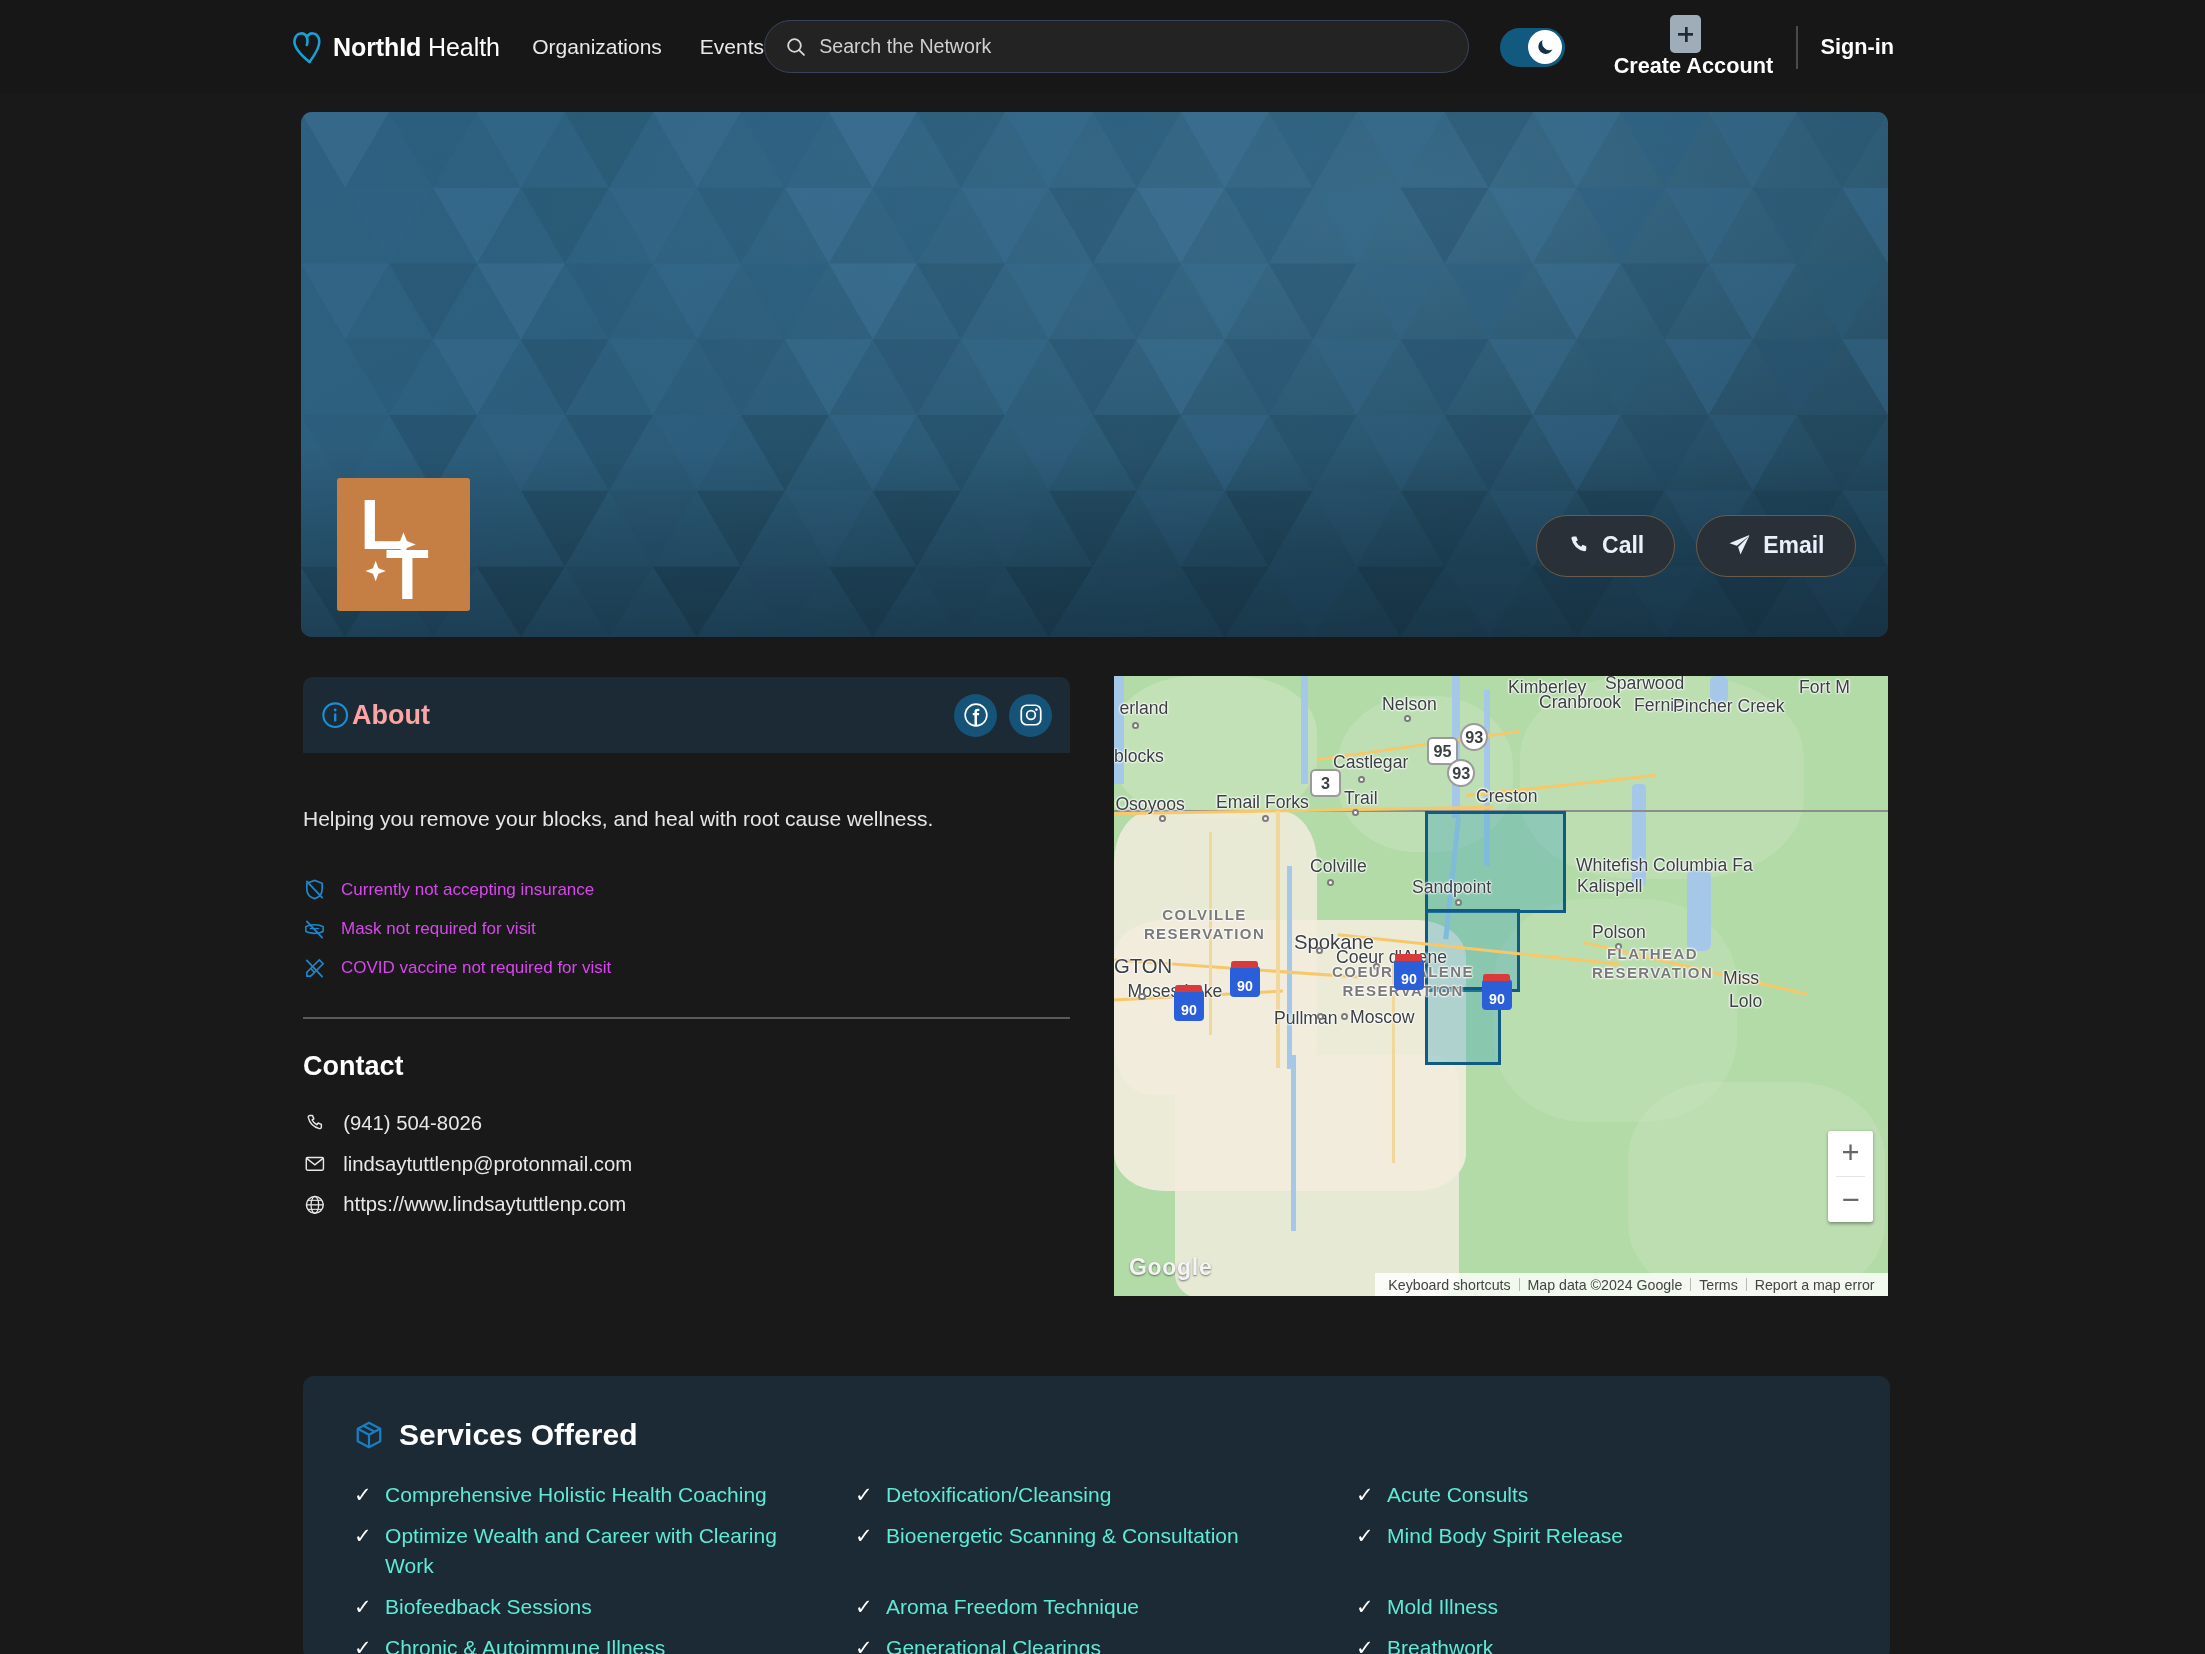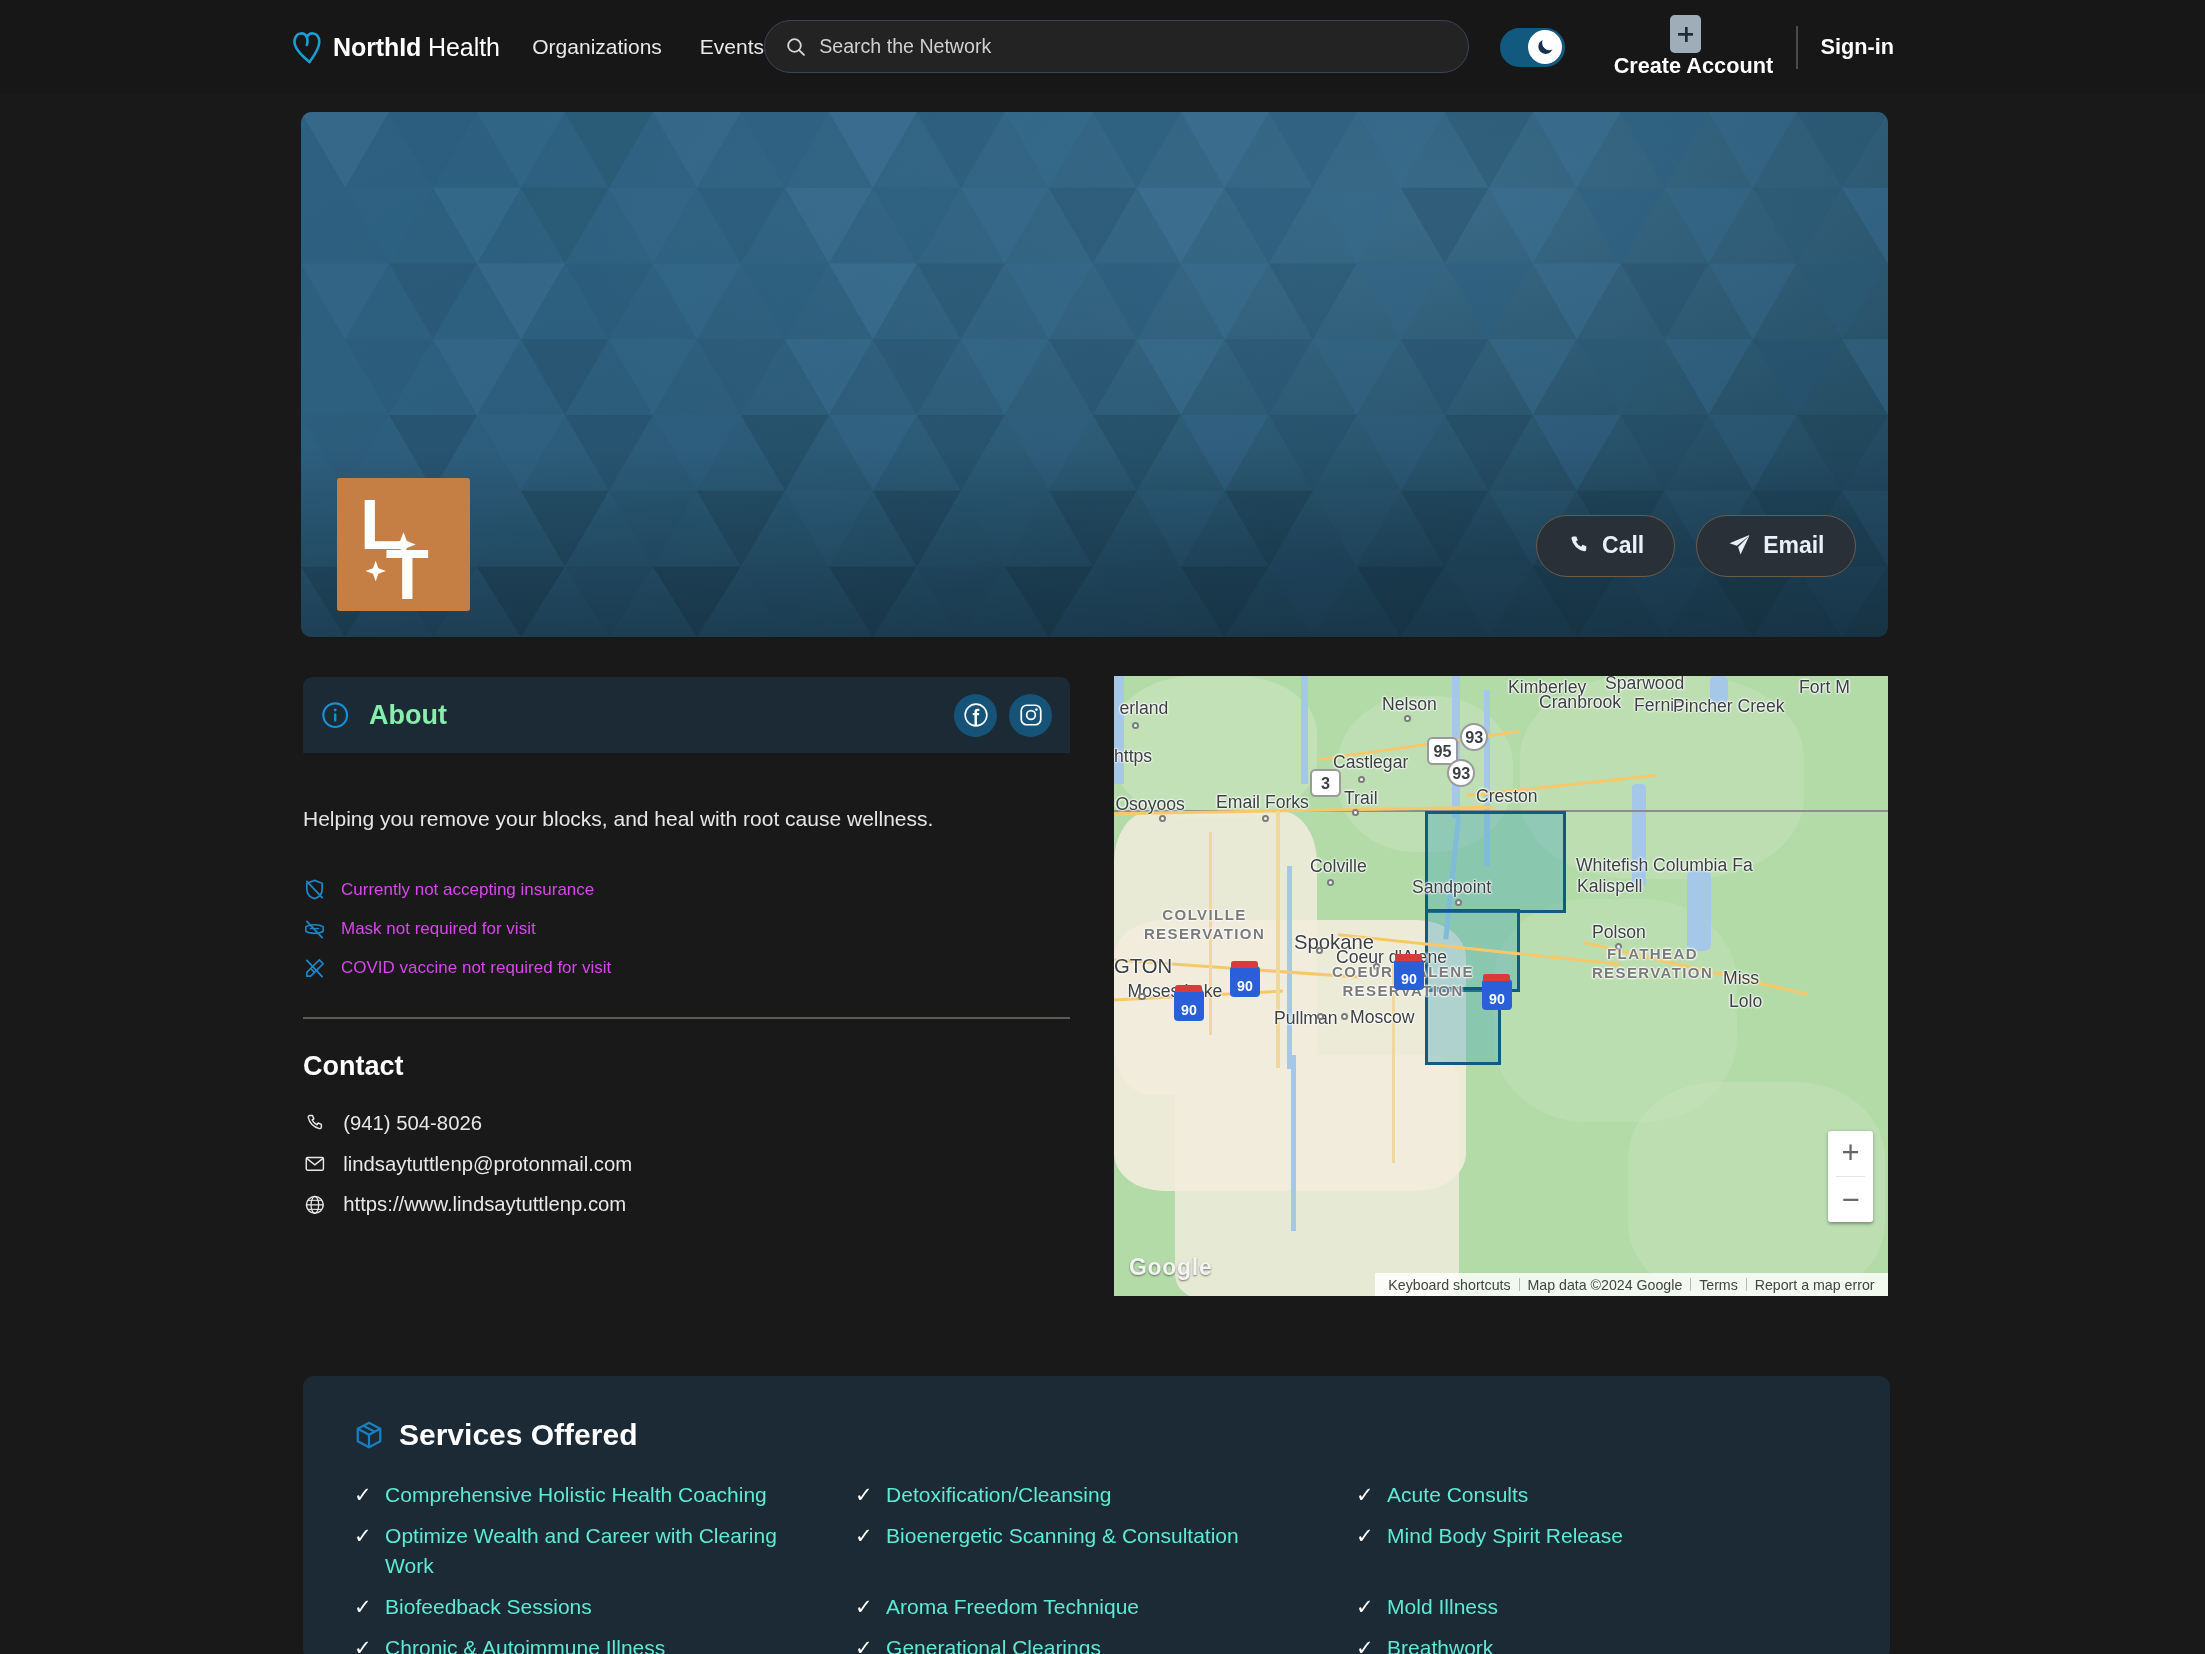--- a/index.html
+++ b/index.html
@@ -92,21 +92,21 @@
     display: flex; align-items: center; gap: 12.2px; padding: 0 30px;
     font-size: 23px; font-weight: 700; color: #e8f1fb; cursor: pointer; white-space: nowrap;
   }
 
   
   .about-card {
     position: absolute; left: 303px; top: 677px; width: 767px; height: 76px;
     background: #1b2a35; border-radius: 9.5px 9.5px 0 0;
     display: flex; align-items: center; padding: 0 17.6px;
   }
-  .about-title { font-size: 27px; font-weight: 700; color: #86efac; margin-left: 20px; }
+  .about-title { font-size: 27px; font-weight: 700; color: #fca5a5; margin-left: 3px; }
   .social-row { margin-left: auto; display: flex; gap: 12.2px; }
   .social-btn {
     width: 43px; height: 43px; border-radius: 50%; background: #165379;
     display: flex; align-items: center; justify-content: center; cursor: pointer; flex: none;
   }
 
   .about-body { position: absolute; left: 303px; top: 805px; width: 772px; }
   .about-desc { font-size: 21px; color: #e6e6e6; line-height: 1.35; }
   .badge-list { margin-top: 45px; display: flex; flex-direction: column; gap: 16.2px; }
   .badge { display: flex; align-items: center; gap: 15px; }
@@ -523,21 +523,21 @@
     <div class="map-hwy" style="left:352px;top:108px;width:190px;transform:rotate(-6deg)"></div>
     <div class="map-hwy" style="left:0;top:291px;width:244px;transform:rotate(4deg)"></div>
     <div class="map-hwy" style="left:223px;top:272px;width:284px;transform:rotate(6deg)"></div>
     <div class="map-hwy" style="left:467px;top:291px;width:230px;transform:rotate(13deg)"></div>
     <div class="map-hwy" style="left:0;top:318px;width:169px;transform:rotate(-3deg)"></div>
     <div class="map-road" style="left:162px;top:135px;width:4.1px;height:257px;"></div>
     <div class="map-road" style="left:278px;top:284px;width:2.7px;height:203px;"></div>
     <div class="map-road" style="left:95px;top:156px;width:2.7px;height:203px;"></div>
 
     <div class="map-lbl" style="left:5.4px;top:22.3px">erland</div>
-    <div class="map-lbl" style="left:0px;top:70px">https</div>
+    <div class="map-lbl" style="left:0px;top:70px">blocks</div>
     <div class="map-lbl" style="left:1.4px;top:118px">Osoyoos</div>
     <div class="map-lbl" style="left:102px;top:116px">Email Forks</div>
     <div class="map-lbl" style="left:268px;top:17.6px">Nelson</div>
     <div class="map-lbl" style="left:219px;top:76px">Castlegar</div>
     <div class="map-lbl" style="left:230px;top:112px">Trail</div>
     <div class="map-lbl" style="left:362px;top:110px">Creston</div>
     <div class="map-lbl" style="left:394px;top:1.4px">Kimberley</div>
     <div class="map-lbl" style="left:491px;top:-2.7px">Sparwood</div>
     <div class="map-lbl" style="left:425px;top:16.2px">Cranbrook</div>
     <div class="map-lbl" style="left:520px;top:19px">Fernie</div>

